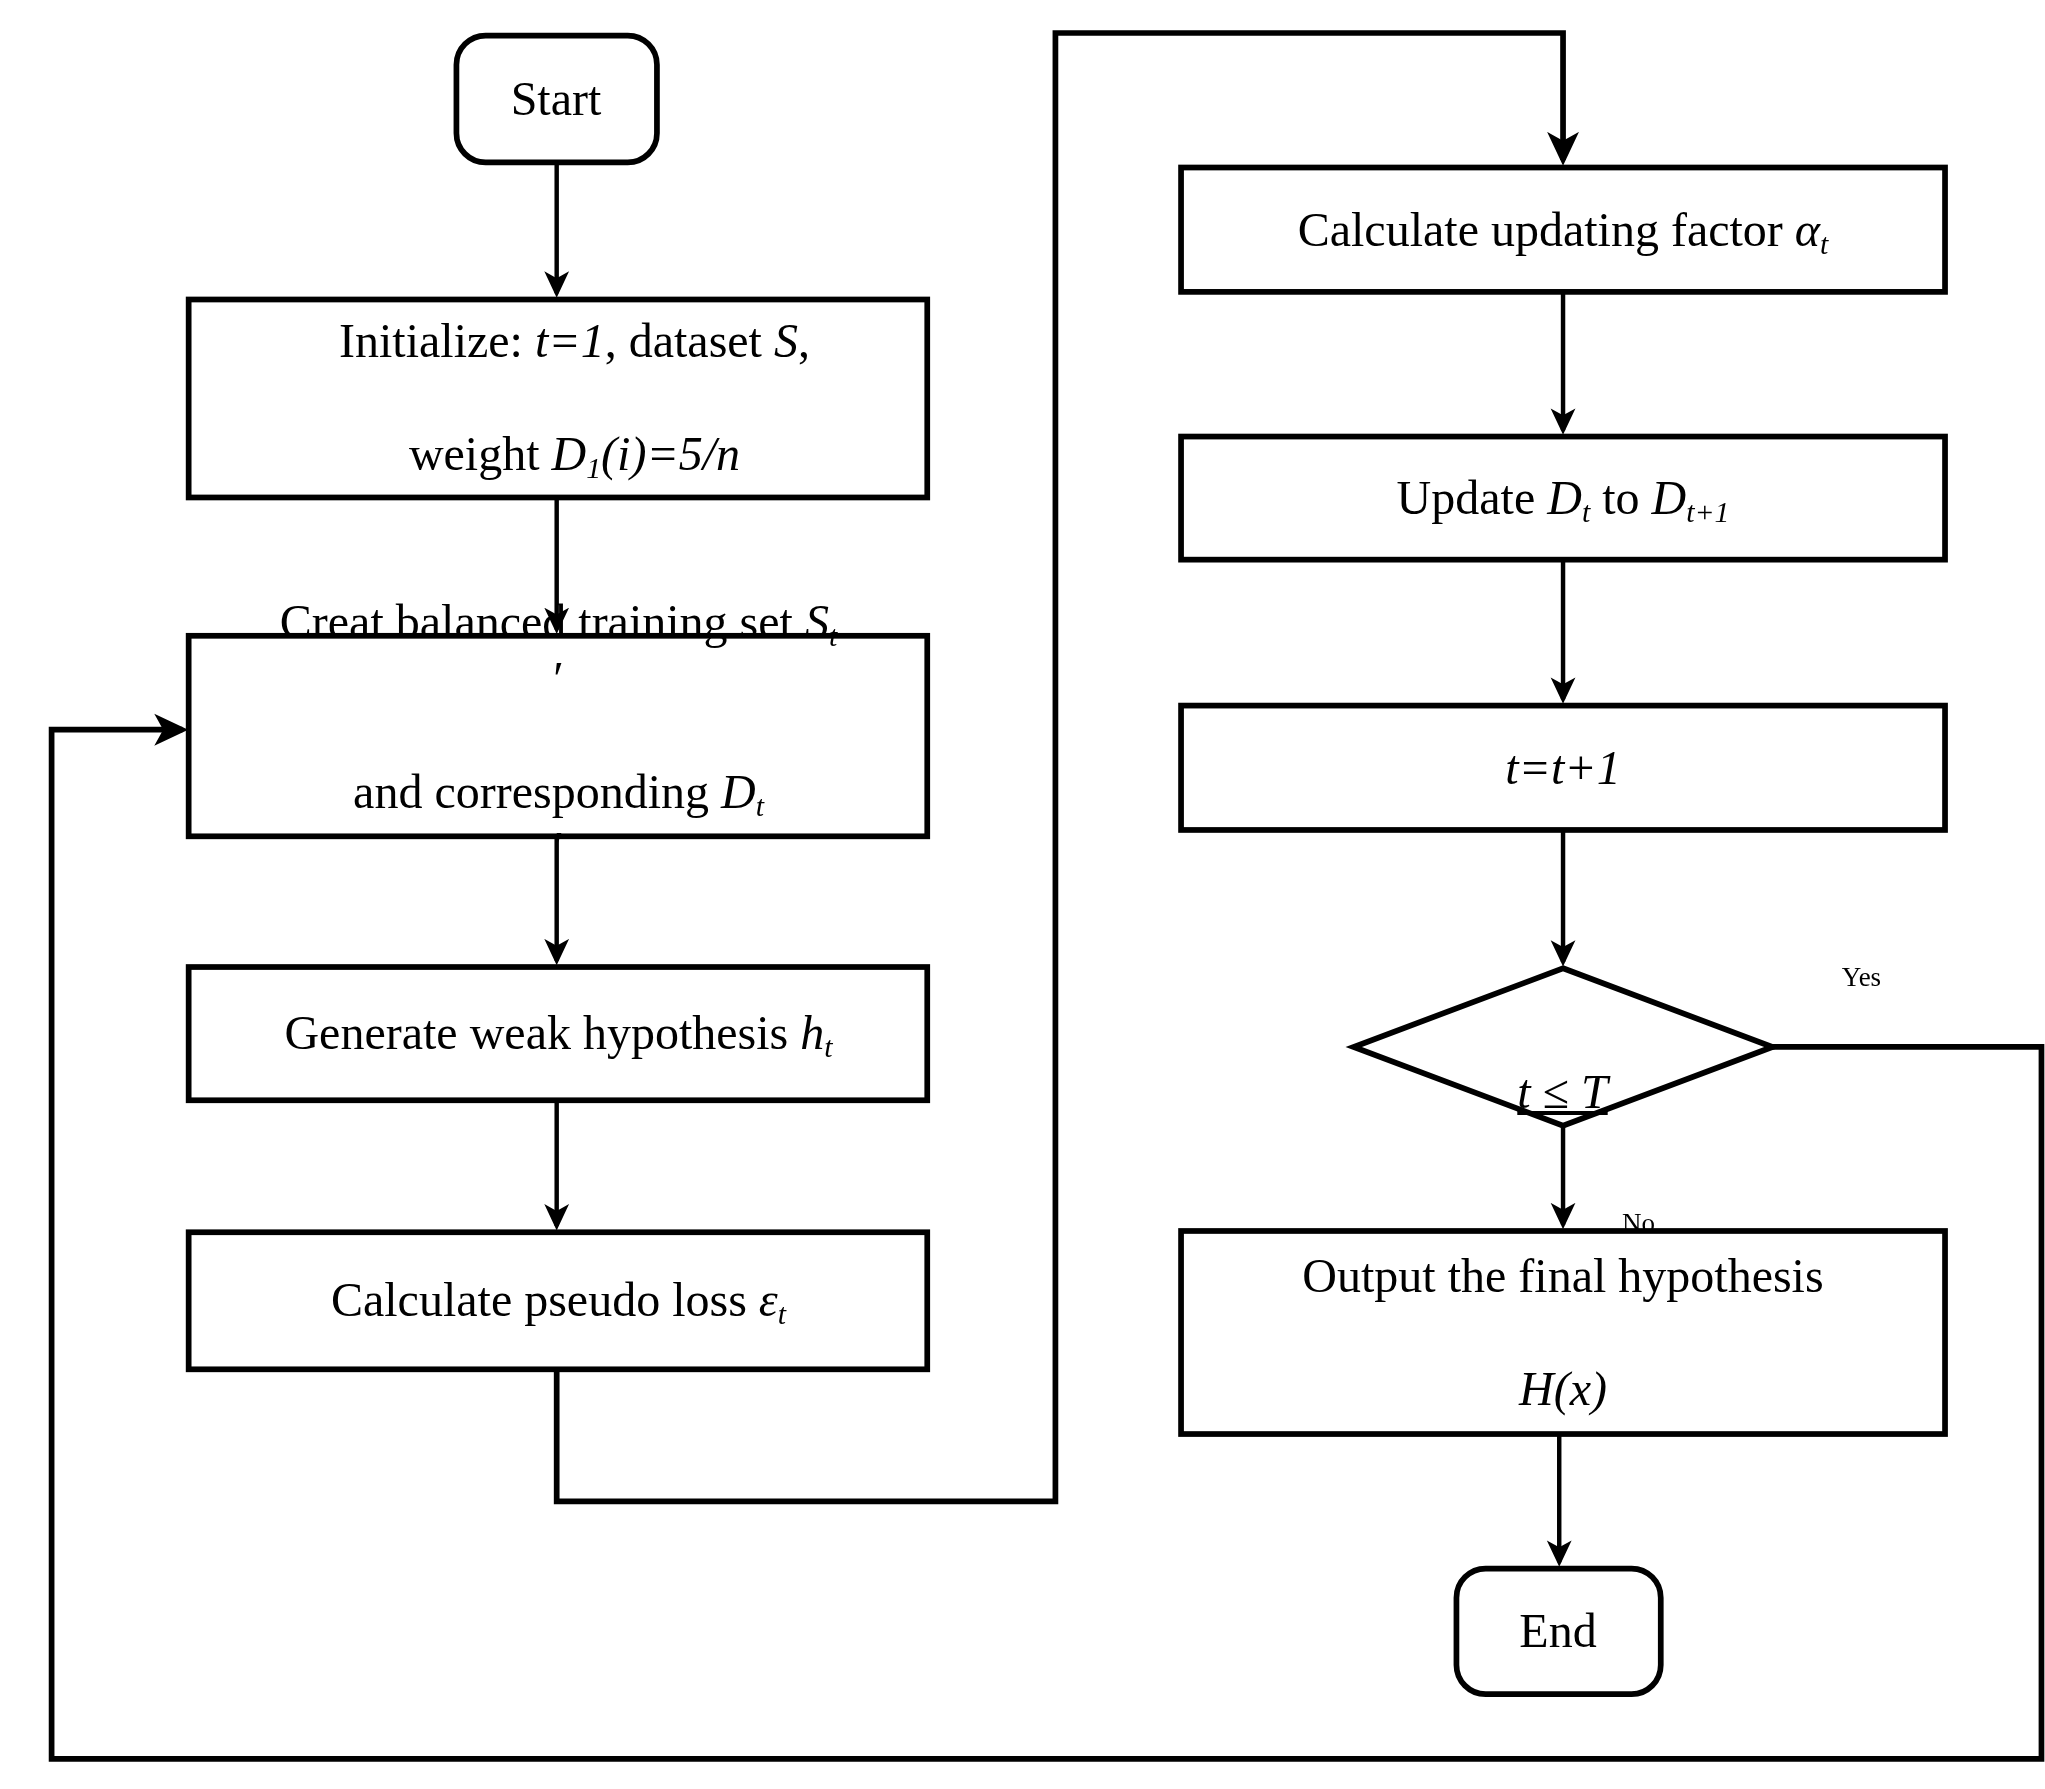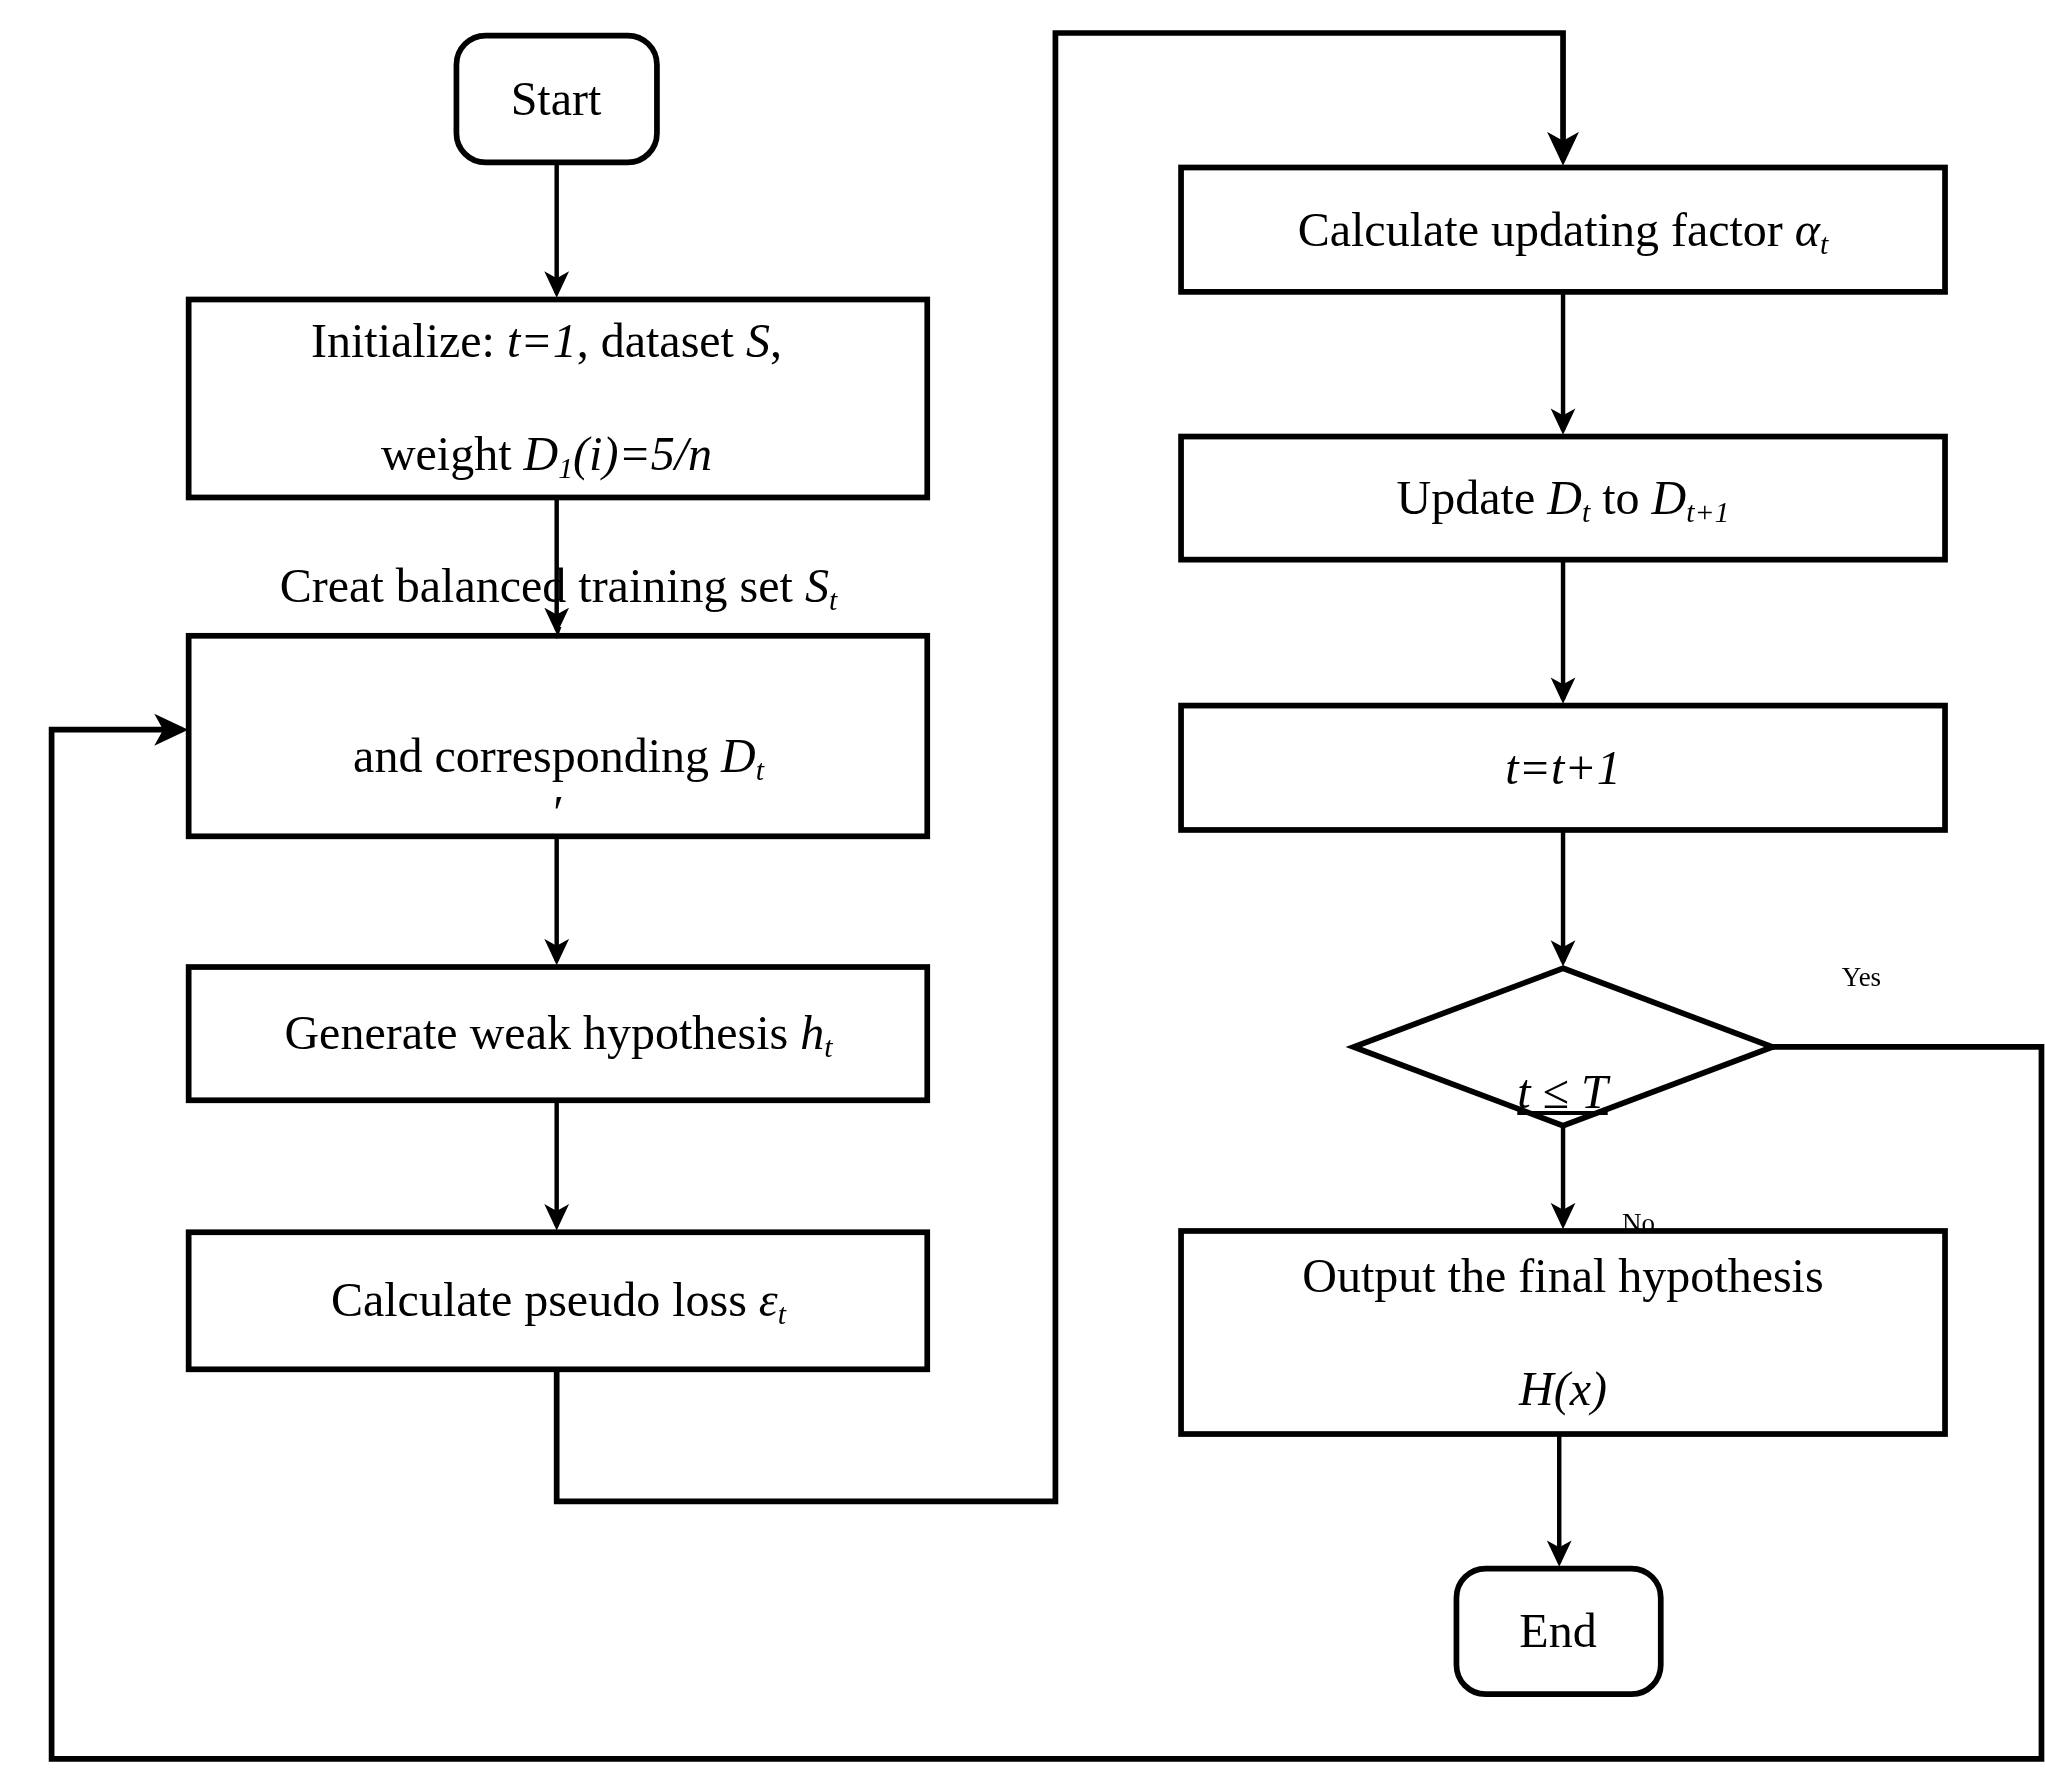--- a/index.html
+++ b/index.html
@@ -90,28 +90,28 @@
 
     <path class="edge" d="M 2424 2260 L 2424 2462" marker-end="url(#arrow)"></path>
 
     <path class="edge-thick" d="M 2760 1650 L 3184 1650 L 3184 2772 L 48 2772 L 48 1150 L 254 1150" marker-end="url(#arrow)"></path>
   </svg>
 
   <div class="nodetext t-big" style="left:435px;top:36px;width:200px;height:127px;">
     <span>Start</span>
   </div>
 
-  <div class="nodetext t-box" style="left:156px;top:299px;width:739px;height:198px;">
+  <div class="nodetext t-box" style="left:184px;top:299px;width:739px;height:198px;">
     <span>
       <span>Initialize: <i class="mv">t=1</i>, dataset <i class="mv">S</i>,</span><br>
       <span>weight <i class="mv">D</i><sub>1</sub><i class="mv">(i)=5/n</i></span>
     </span>
   </div>
 
-  <div class="nodetext t-box" style="left:168px;top:600px;width:739px;height:200px;">
+  <div class="nodetext t-box" style="left:168px;top:636px;width:739px;height:200px;">
     <span>
       <span>Creat balanced training set <i class="mv">S</i><sub>t</sub> <span class="prime">′</span></span><br>
       <span>and corresponding <i class="mv">D</i><sub>t</sub> <span class="prime">′</span></span>
     </span>
   </div>
 
   <div class="nodetext t-box" style="left:168px;top:1232px;width:739px;height:137px;">
     <span>Calculate pseudo loss <i class="mv">ε</i><sub>t</sub></span>
   </div>
 

